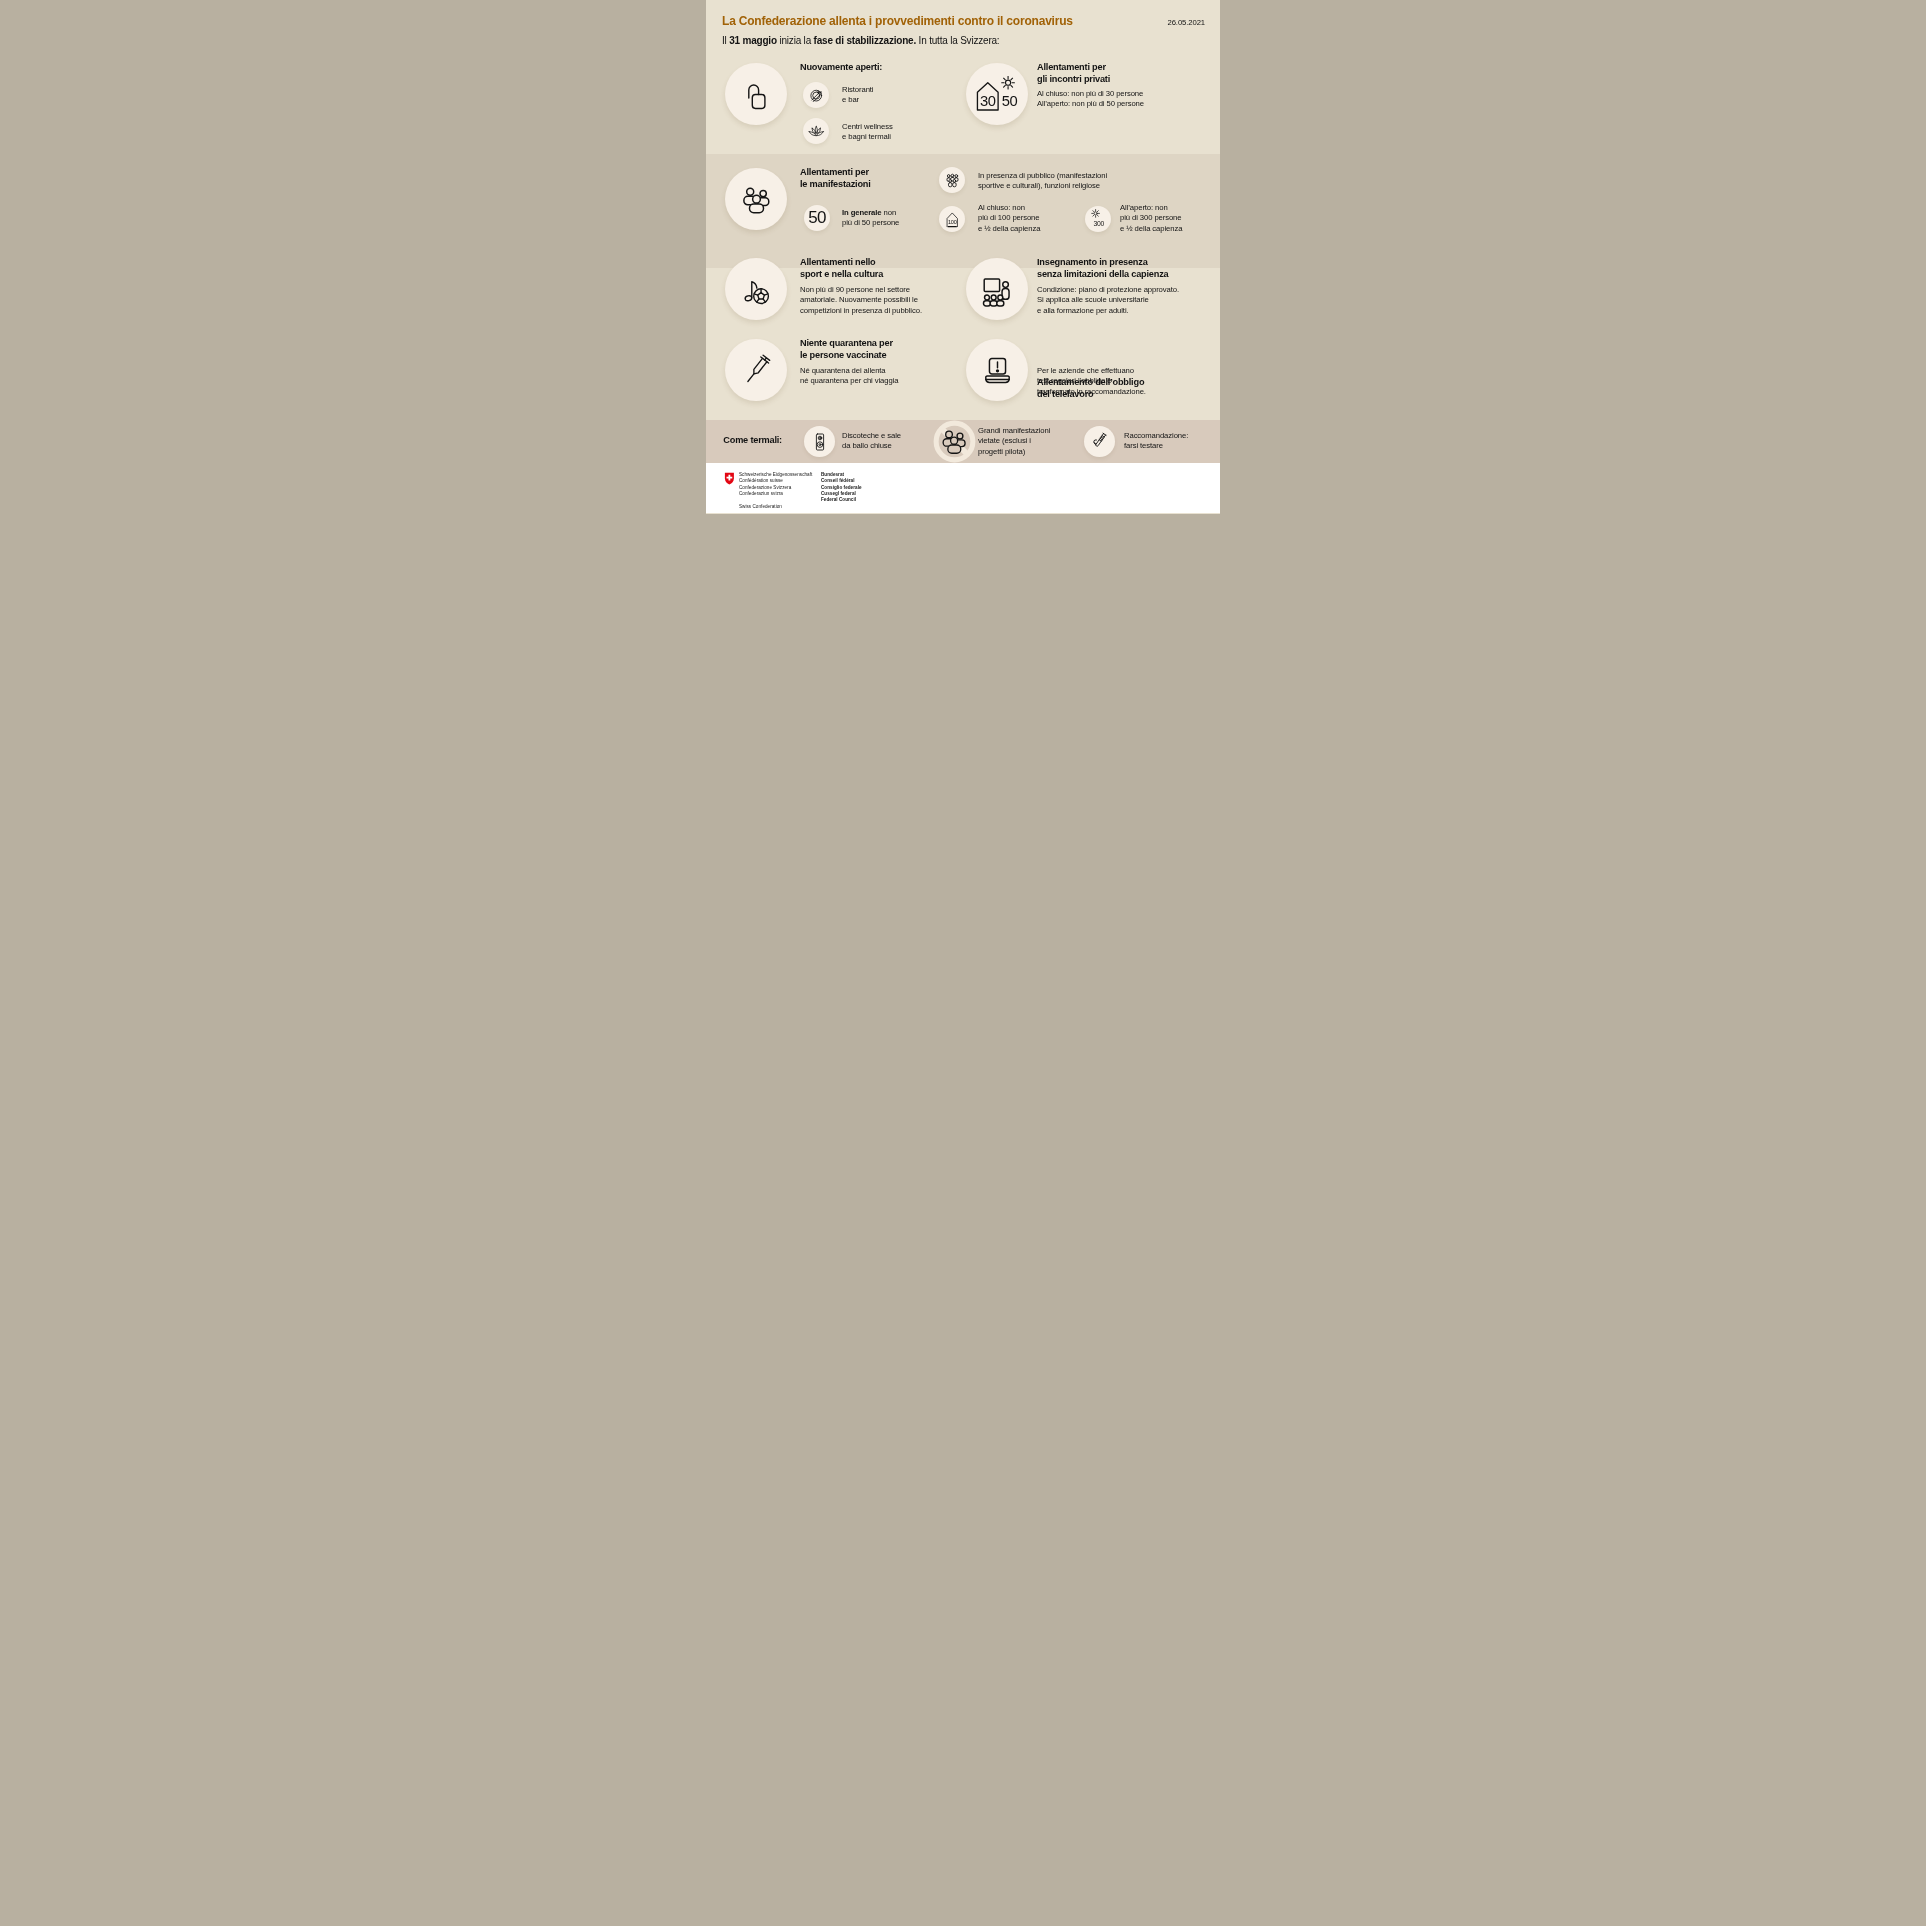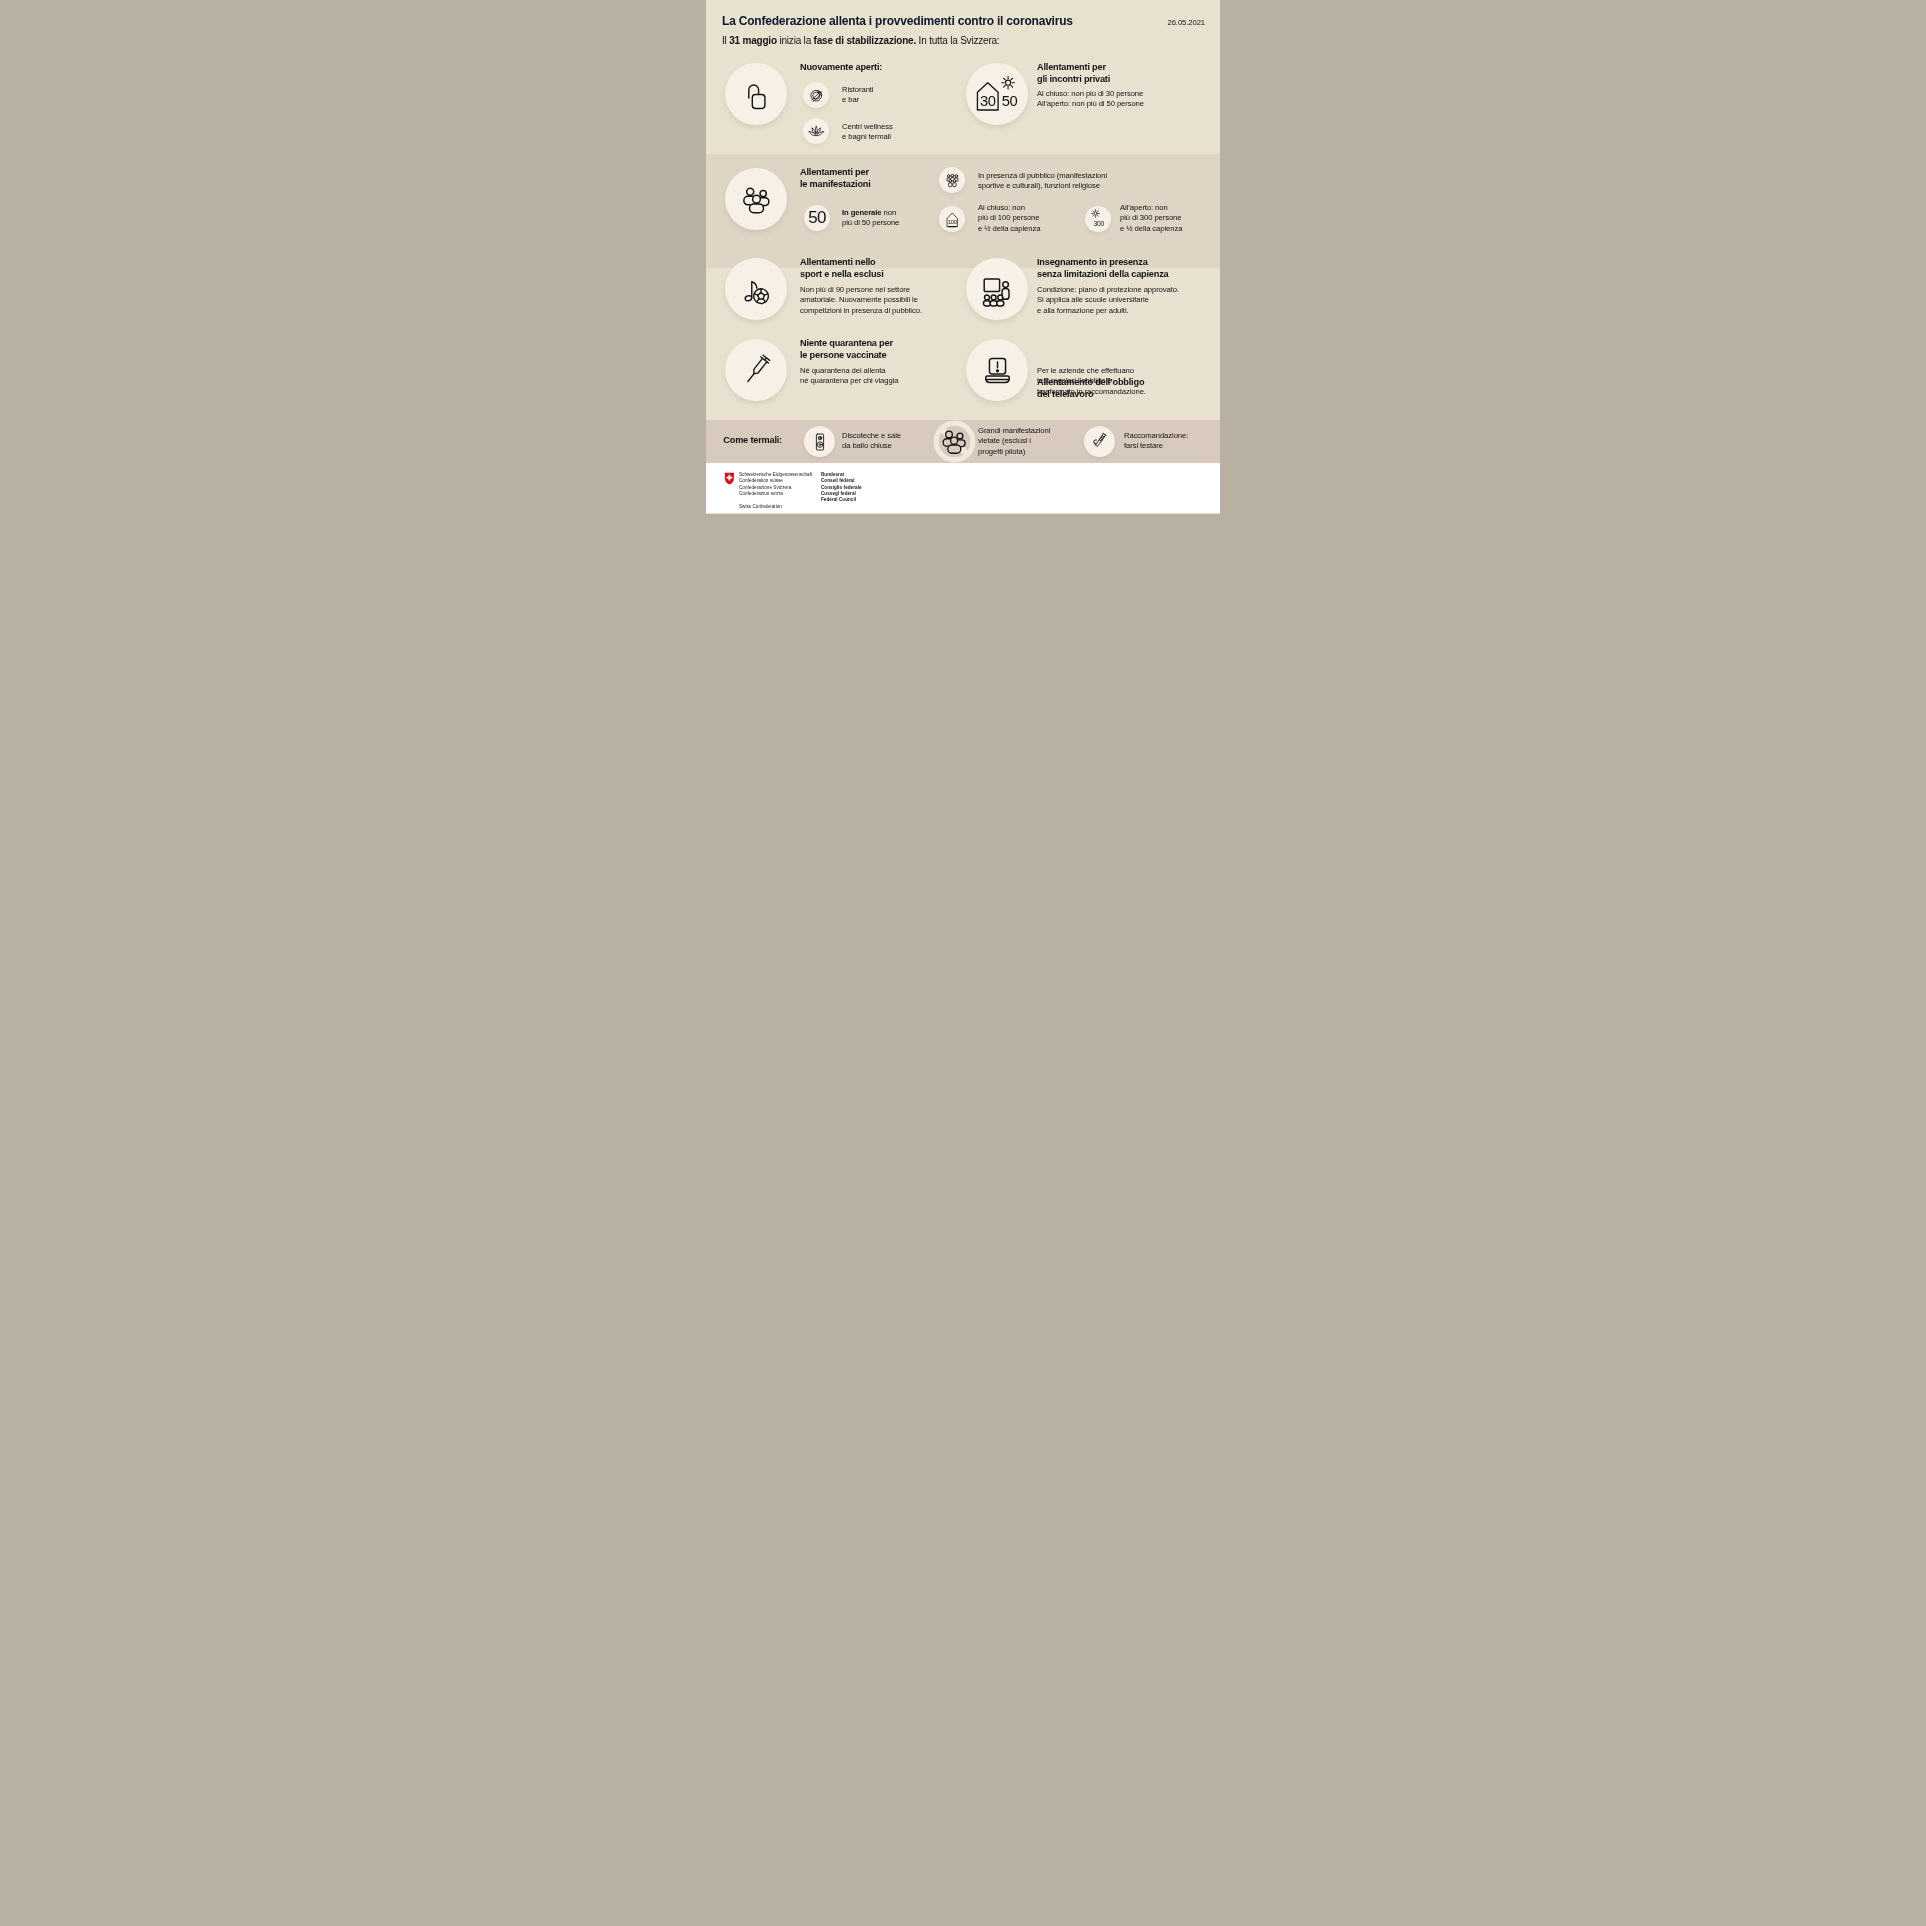--- a/index.html
+++ b/index.html
@@ -8,21 +8,21 @@
     position:relative; width:514px; height:514px; margin:0 auto;
     background:#e8e1d0; overflow:hidden;
     font-family:"Liberation Sans", sans-serif; color:#141414;
   }
   .band { position:absolute; left:0; width:100%; }
   .band.mid    { top:154px;  height:114px; background:#ded5c4; }
   .band.bottom { top:420px; height:44px; background:#d8cabc; }
   .band.footer { top:463px; height:50px; background:#ffffff; }
 
   .abs { position:absolute; }
-  .title { font-size:12px; font-weight:bold; color:#0f172a; letter-spacing:-0.2px; white-space:nowrap;text-align:center; }
+  .title { font-size:12px; font-weight:bold; color:#a16207; letter-spacing:-0.2px; white-space:nowrap;text-align:center; }
   .date  { font-size:7.7px; letter-spacing:-0.1px; }
   .intro { font-size:10px; letter-spacing:-0.2px; white-space:pre; }
   .intro b { font-weight:bold; }
 
   .h { font-weight:bold; font-size:9.2px; line-height:11.6px; letter-spacing:-0.2px; white-space:pre-line; }
   .t { font-size:7.7px; line-height:10.4px; letter-spacing:-0.1px; white-space:pre-line; }
   .t b { font-weight:bold; }
 
   .circ {
     position:absolute; background:#f7f0e7; border-radius:50%;
@@ -167,21 +167,21 @@
   <div class="circ" style="left:19px; top:258px; width:62px; height:62px;">
     <svg class="ic" width="35" height="35" viewBox="0 0 100 100" style="stroke-width:4">
       <ellipse cx="27" cy="75" rx="9.5" ry="7" transform="rotate(-14 27 75)"></ellipse>
       <path d="M36.5 73 V28 C44 30 50 36 51 46"></path>
       <circle cx="63" cy="69" r="21"></circle>
       <path d="M63 59 l9.5 7 l-3.6 11 h-11.8 l-3.6 -11 Z"></path>
       <path d="M63 59 v-11 M72.5 66 l10 -3.5 M68.9 77 l6.5 9 M57.1 77 l-6.5 9 M53.5 66 l-10 -3.5"></path>
     </svg>
   </div>
   <div class="abs h" style="left:94px; top:257px;">Allentamenti nello
-sport e nella esclusi</div>
+sport e nella cultura</div>
   <div class="abs t" style="left:94px; top:285px;">Non più di 90 persone nel settore
 amatoriale. Nuovamente possibili le
 competizioni in presenza di pubblico.</div>
 
   <div class="circ" style="left:260px; top:258px; width:62px; height:62px;">
     <svg class="ic" width="35" height="35" viewBox="0 0 100 100" style="stroke-width:4.2">
       <rect x="12" y="20" width="44" height="36" rx="3"></rect>
       <circle class="fillbg" cx="73" cy="36" r="8"></circle>
       <rect class="fillbg" x="63" y="47" width="20" height="31" rx="9"></rect>
       <circle class="fillbg" cx="20" cy="73" r="7"></circle>

